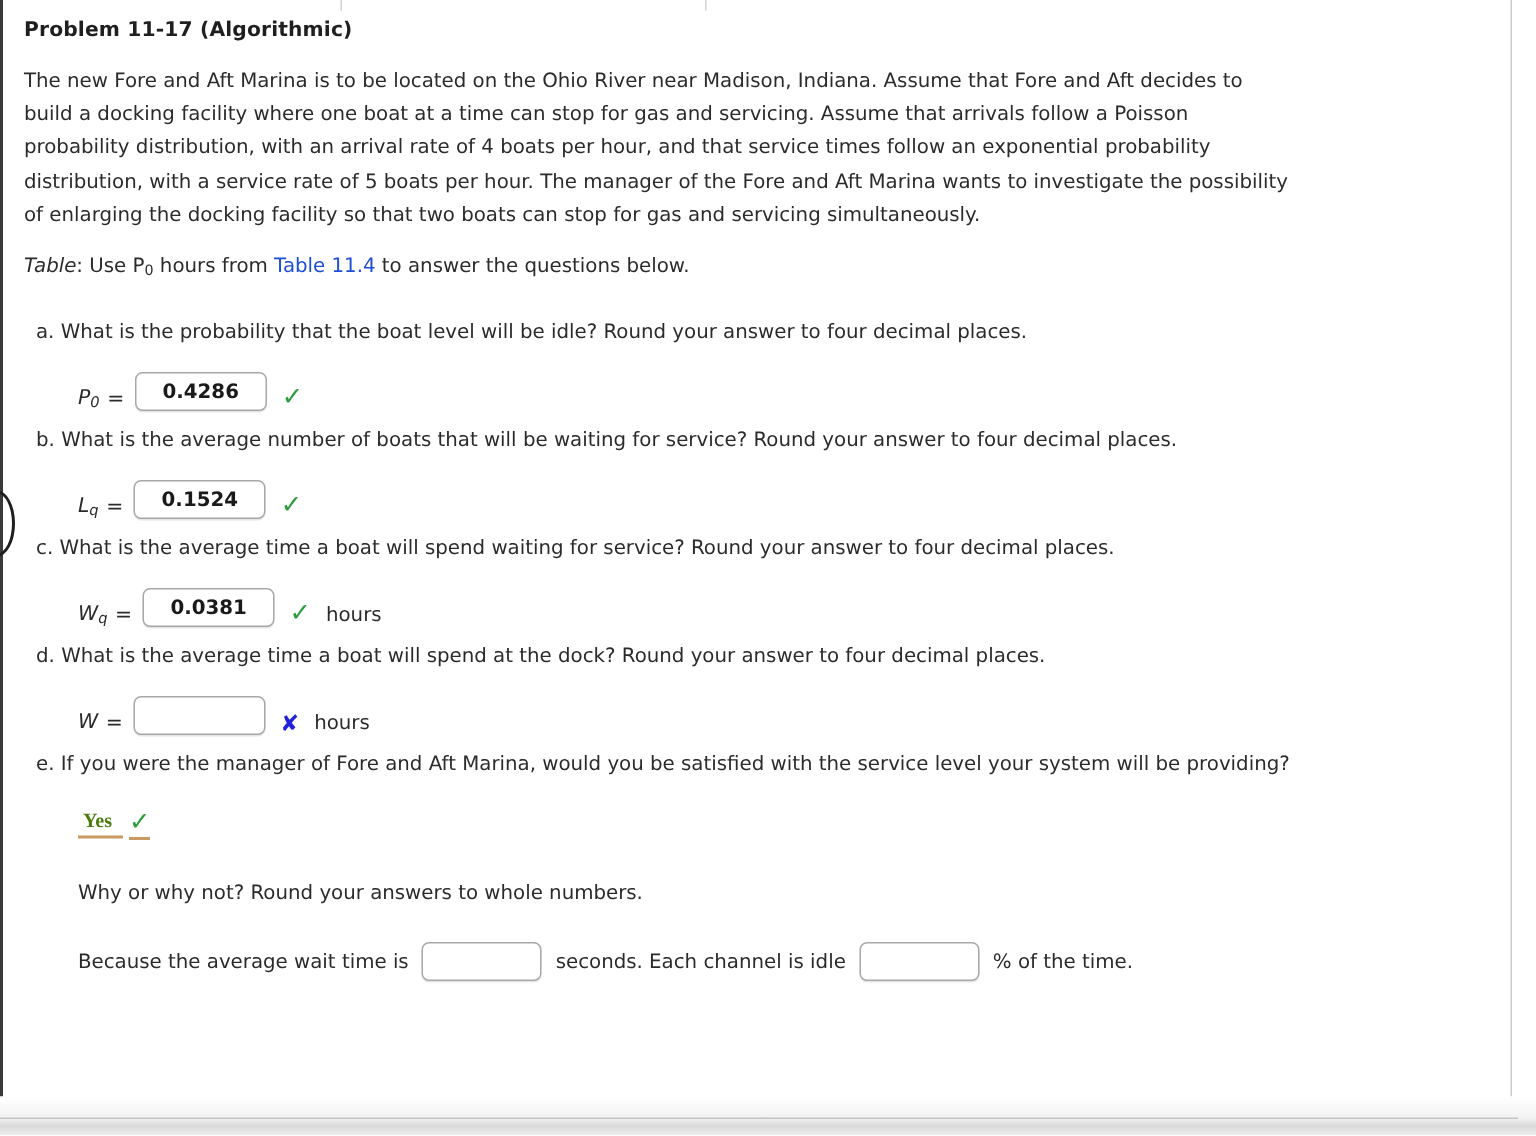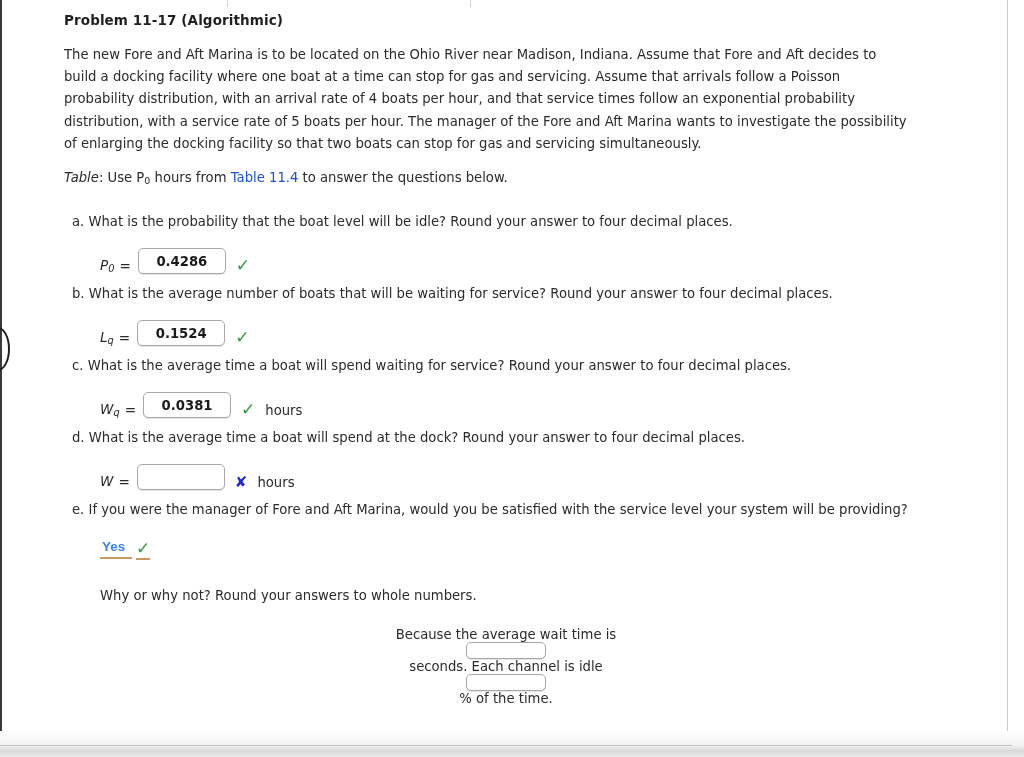--- a/index.html
+++ b/index.html
@@ -75,21 +75,20 @@
     background: transparent;
   }
 
   
   #content {
     position: absolute;
     left: 0; top: 0;
     width: 880px;
     padding: 12px 16px 0 16px;
     box-sizing: border-box;
-    margin-left: 48px;
   }
 
   .problem-title {
     font-size: 13.5px;
     font-weight: bold;
     color: #1f1f1f;
     letter-spacing: 0.1px;
     margin: 0 0 16px 0;
   }
 
@@ -183,31 +182,32 @@
   
   .yes-row {
     margin: 16px 0 0 36px;
     display: flex;
     align-items: center;
     height: 26px;
   }
   .yes-select {
     font-size: 13.4px;
     font-weight: bold;
-    color: #3b82f6;
+    color: #4d7c0f;
     border: none;
     border-bottom: 2px solid #c89a62;
     padding: 0 6px 3px 2px;
     background: transparent;
-    font-family: Liberation Sans, sans-serif;
+    font-family: Liberation Serif, serif;
     appearance: none;
     -webkit-appearance: none;
     cursor: pointer;
     outline: none;
     min-width: 30px;
+    text-align: center;
   }
   .yes-check {
     color: #2e9b3f;
     font-size: 17px;
     font-weight: bold;
     margin-left: 4px;
     border-bottom: 2px solid #c89a62;
     padding-bottom: 1px;
     line-height: 18px;
     display: inline-block;
@@ -219,21 +219,20 @@
     margin: 26px 0 0 36px;
   }
 
   .because-row {
     display: flex;
     align-items: center;
     margin: 24px 0 0 36px;
     font-size: 13.2px;
     color: #2b2b2b;
     height: 28px;
-    flex-direction: column;
   }
   .because-row .ansbox { margin: 0 9px; }
 </style>
 </head>
 <body>
 
 <div id="page-frame">
   <div class="edge-left"></div>
   <div class="top-tick-a"></div>
   <div class="top-tick-b"></div>

